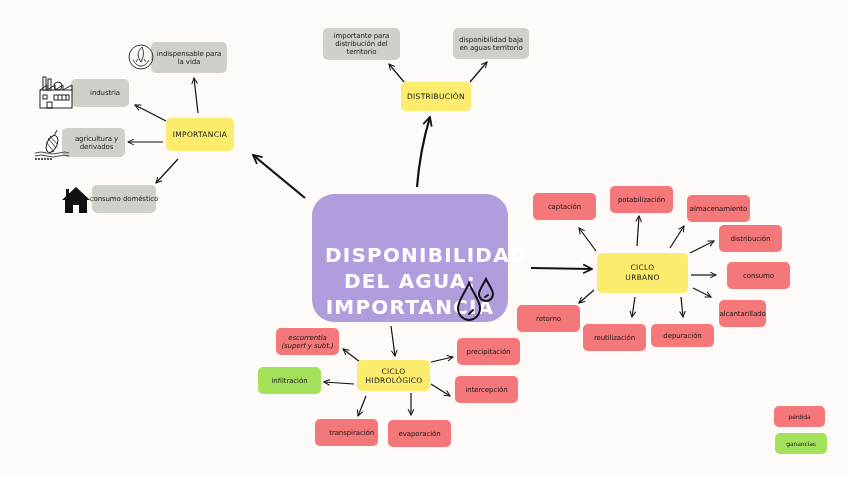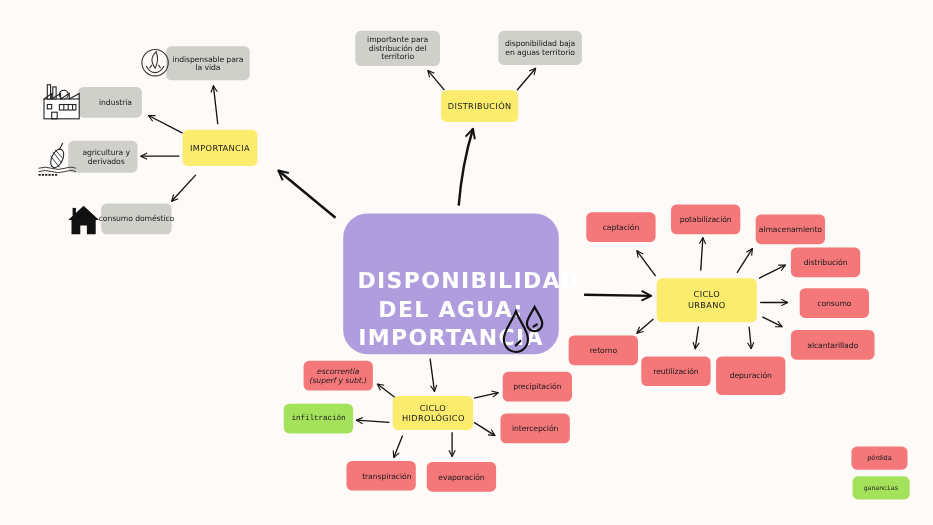--- a/index.html
+++ b/index.html
@@ -18,21 +18,21 @@
       border-radius: 5px;
       font-size: 7px;
       line-height: 8px;
       letter-spacing: -0.1px;
       box-sizing: border-box;
       padding: 2px 4px;
     }
     .gray { background: #cfd0ca; }
     .yellow { background: #fbec6e; font-size: 7.5px; letter-spacing: 0.3px; }
     .red { background: #f4777a; }
-    .green { background: #a5e25c; font-family: Liberation Mono, monospace; }
+    .green { background: #a5e25c; }
     .purple {
       background: #b09ddd;
       border-radius: 22px;
       color: #ffffff;
       font-size: 20px;
       line-height: 26px;
       letter-spacing: 1.2px;
       font-weight: bold;
       align-items: flex-end;
       padding-top: 6px;
@@ -167,24 +167,24 @@
 </div>
 <div class="node red" style="left:687px; top:195px; width:63px; height:27px;">
   <span>almacenamiento</span>
 </div>
 <div class="node red" style="left:719px; top:225px; width:63px; height:27px;">
   <span>distribución</span>
 </div>
 <div class="node red" style="left:727px; top:262px; width:63px; height:27px;">
   <span>consumo</span>
 </div>
-<div class="node red" style="left:719px; top:300px; width:76px; height:27px;text-align:right;">
+<div class="node red" style="left:719px; top:300px; width:47px; height:27px;text-align:right;">
   <span>alcantarillado</span>
 </div>
-<div class="node red" style="left:651px; top:324px; width:63px; height:35px;">
+<div class="node red" style="left:651px; top:324px; width:63px; height:23px;">
   <span>depuración</span>
 </div>
 <div class="node red" style="left:583px; top:324px; width:63px; height:27px;">
   <span>reutilización</span>
 </div>
 <div class="node red" style="left:517px; top:305px; width:63px; height:27px;">
   <span>retorno</span>
 </div>
 
 <div class="node yellow" style="left:357px; top:360px; width:73px; height:31px;">

